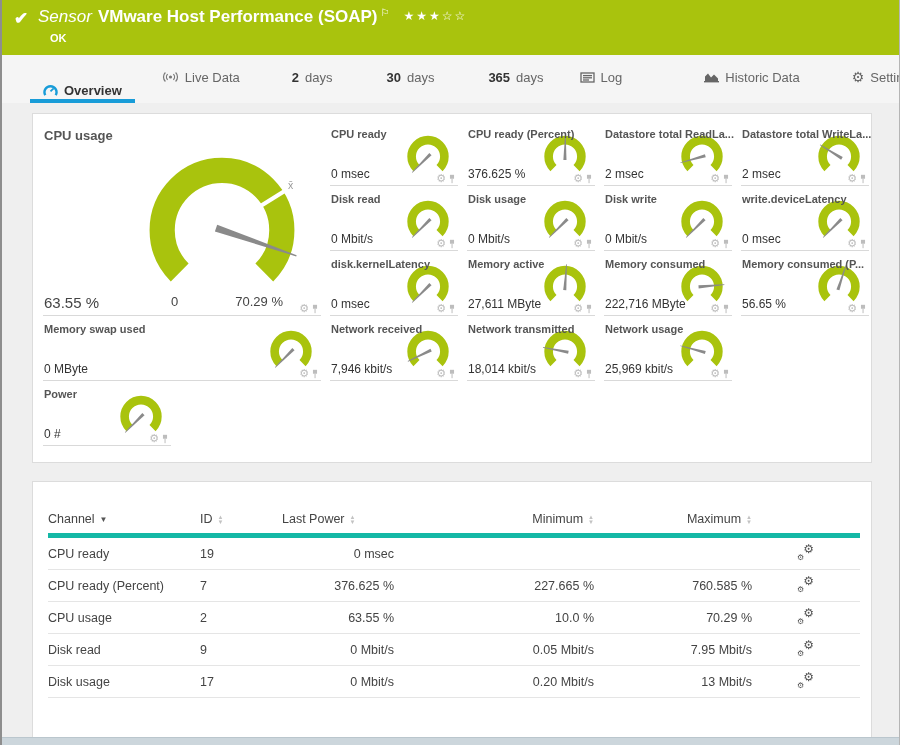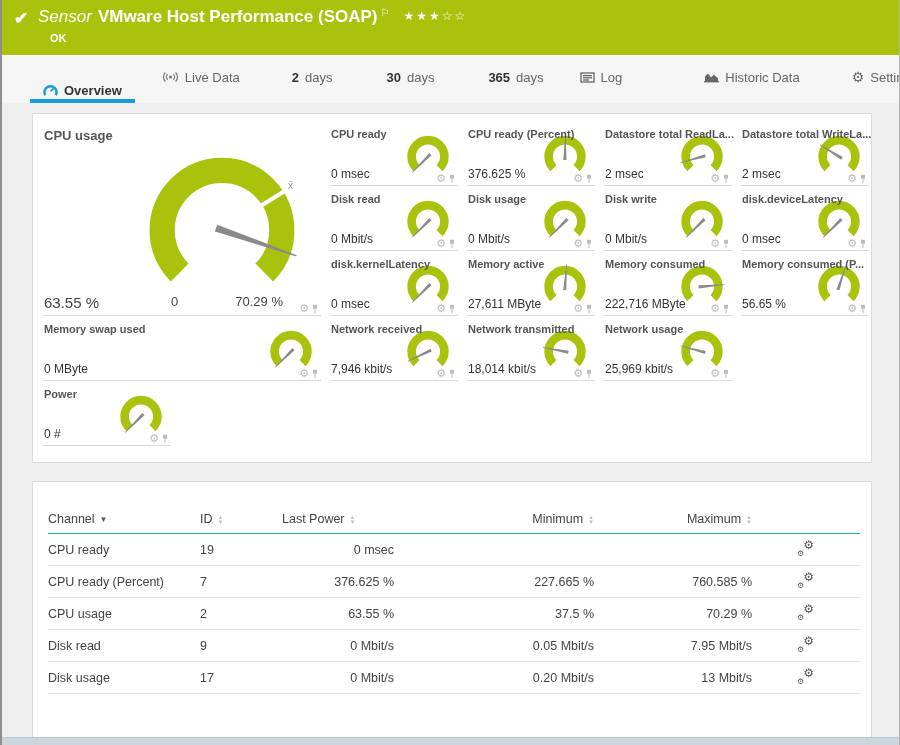--- a/index.html
+++ b/index.html
@@ -51,21 +51,21 @@
   .notch { stroke:#fff; stroke-width:4; }
   .avg-label { font-size:10px; fill:#9a9a9a; font-family:"Liberation Sans",sans-serif; }
   .big-gauge { position:absolute; left:95px; top:18px; }
   .big .t-title { font-size:13px; }
   .big .t-value { font-size:15px; color:#444; }
   .big .t-min { position:absolute; bottom:6px; left:128px; font-size:13px; color:#444; }
   .big .t-max { position:absolute; bottom:6px; right:38px; font-size:13px; color:#444; }
 
   
   .ch-table { margin:24px 13px 0 15px; width:812px; border-collapse:collapse; font-size:12.5px; color:#444; }
-  .ch-table th { text-align:left; font-weight:400; color:#444; padding:6px 0 7px 0; border-bottom:1px solid #14b8a6; white-space:nowrap; cursor:pointer; }
+  .ch-table th { text-align:left; font-weight:400; color:#444; padding:6px 0 7px 0; border-bottom:5px solid #14b8a6; white-space:nowrap; cursor:pointer; }
   .ch-table td { padding:7px 0; border-bottom:1px solid #e5e5e5; white-space:nowrap; }
   .c-num, th.c-num { text-align:right; padding-right:18px !important; }
   .c-id { padding-left:2px; }
   .c-set { text-align:right; padding-right:46px !important; }
   .sort { display:inline-flex; flex-direction:column; margin-left:5px; vertical-align:middle; color:#c2c2c2; font-size:6px; line-height:5px; }
   .sort-active { margin-left:5px; color:#555; font-size:8px; vertical-align:1px; }
   .gears-icon { position:relative; display:inline-block; width:16px; height:14px; color:#555; cursor:pointer; }
   .gears-icon .gbig { position:absolute; right:0; top:-3px; font-size:12px; }
   .gears-icon .gsml { position:absolute; left:-1px; bottom:-3px; font-size:8px; }
 </style>
@@ -257,21 +257,21 @@
         <div class="t-value">0 Mbit/s</div>
         <div class="t-icons">
             <span class="gear">⚙</span>
             <svg class="pin" viewBox="0 0 9 11" width="8" height="10">
               <path d="M2.2 0.8 h4.6 v4.4 h-4.6 z"></path>
               <rect x="4" y="5.2" width="1.1" height="5"></rect>
             </svg>
           </div>
       </div>
       <div class="tile">
-        <div class="t-title">disk.deviceLatency</div>
+        <div class="t-title">write.deviceLatency</div>
         <svg class="g-sm" width="52" height="50" viewBox="0 0 60 58">
             <path class="ring" d="M16.6 45.4 A19 19 0 1 1 43.4 45.4"></path>
             <polygon class="needle" points="28.2,36 31.8,36 30.4,6 29.6,6" transform="rotate(-135 30 32)"></polygon>
           </svg>
         <div class="t-value">0 msec</div>
         <div class="t-icons">
             <span class="gear">⚙</span>
             <svg class="pin" viewBox="0 0 9 11" width="8" height="10">
               <path d="M2.2 0.8 h4.6 v4.4 h-4.6 z"></path>
               <rect x="4" y="5.2" width="1.1" height="5"></rect>
@@ -466,21 +466,21 @@
           <td class="c-id">7</td>
           <td class="c-num">376.625 %</td>
           <td class="c-num">227.665 %</td>
           <td class="c-num">760.585 %</td>
           <td class="c-set"><span class="gears-icon"><span class="gbig">⚙</span><span class="gsml">⚙</span></span></td>
         </tr>
         <tr>
           <td>CPU usage</td>
           <td class="c-id">2</td>
           <td class="c-num">63.55 %</td>
-          <td class="c-num">37.5 %</td>
+          <td class="c-num">10.0 %</td>
           <td class="c-num">70.29 %</td>
           <td class="c-set"><span class="gears-icon"><span class="gbig">⚙</span><span class="gsml">⚙</span></span></td>
         </tr>
         <tr>
           <td>Disk read</td>
           <td class="c-id">9</td>
           <td class="c-num">0 Mbit/s</td>
           <td class="c-num">0.05 Mbit/s</td>
           <td class="c-num">7.95 Mbit/s</td>
           <td class="c-set"><span class="gears-icon"><span class="gbig">⚙</span><span class="gsml">⚙</span></span></td>

